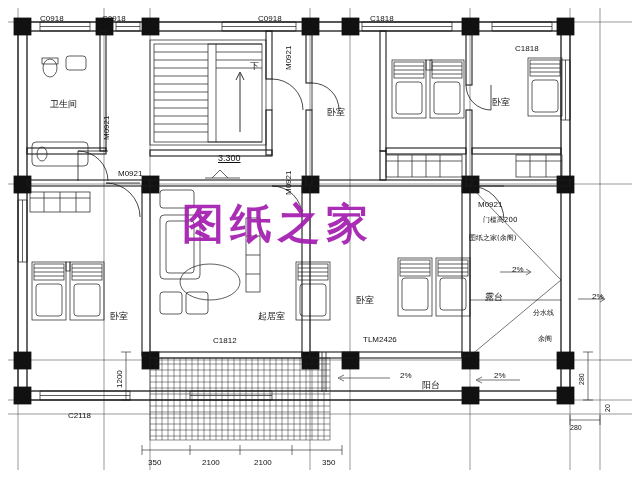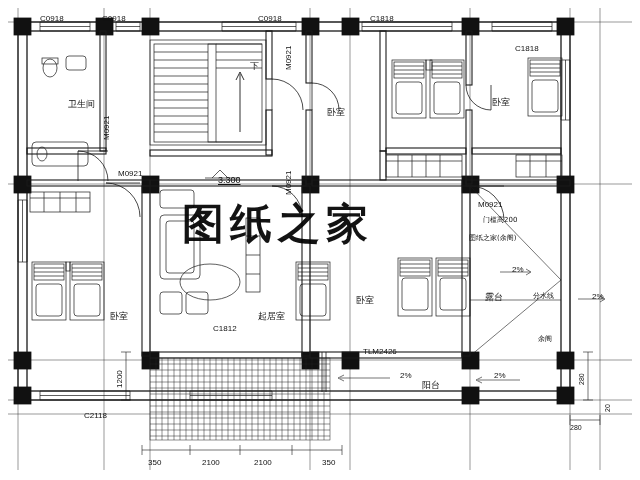--- a/index.html
+++ b/index.html
@@ -24,21 +24,21 @@
     left: 0;
     top: 0;
   }
   .wm {
     position: absolute;
     left: 182px;
     top: 196px;
     font-family: "Liberation Serif", serif;
     font-size: 42px;
     font-weight: bold;
-    color: #000000;
+    color: #a21caf;
     letter-spacing: 6px;
     opacity: 0.92;
     white-space: nowrap;
     pointer-events: none;
   }
   .lbl {
     position: absolute;
     font-family: "Liberation Sans", sans-serif;
     font-size: 9px;
     color: #111111;
@@ -469,49 +469,49 @@
 
       <g stroke-width="0.7">
         <path d="M 212 178 L 220 170 L 228 178"></path>
         <line x1="205" y1="178" x2="240" y2="178"></line>
       </g>
     </g>
   </svg>
 
   <div class="wm">图纸之家</div>
 
-  <div class="lbl cn" style="left:68px; top:100px;">卫生间</div>
+  <div class="lbl cn" style="left:50px; top:100px;">卫生间</div>
   <div class="lbl cn" style="left:327px; top:108px;">卧室</div>
   <div class="lbl cn" style="left:492px; top:98px;">卧室</div>
   <div class="lbl cn" style="left:110px; top:312px;">卧室</div>
   <div class="lbl cn" style="left:258px; top:312px;text-align:right;">起居室</div>
   <div class="lbl cn" style="left:356px; top:296px;">卧室</div>
   <div class="lbl cn" style="left:485px; top:293px;">露台</div>
   <div class="lbl cn" style="left:422px; top:381px;">阳台</div>
   <div class="lbl cn vsm" style="left:538px; top:336px;">余阁</div>
-  <div class="lbl cn vsm" style="left:533px; top:293px;">分水线</div>
+  <div class="lbl cn vsm" style="left:533px; top:310px;">分水线</div>
 
   <div class="lbl sm" style="left:40px; top:15px;">C0918</div>
   <div class="lbl sm" style="left:102px; top:15px;">C0918</div>
   <div class="lbl sm" style="left:258px; top:15px;">C0918</div>
   <div class="lbl sm" style="left:370px; top:15px;">C1818</div>
   <div class="lbl sm" style="left:515px; top:45px;">C1818</div>
   <div class="lbl sm rot" style="left:285px; top:70px;">M0921</div>
   <div class="lbl sm rot" style="left:103px; top:140px;">M0921</div>
   <div class="lbl sm" style="left:118px; top:170px;">M0921</div>
   <div class="lbl sm rot" style="left:285px; top:195px;">M0921</div>
   <div class="lbl sm" style="left:478px; top:201px;">M0921</div>
-  <div class="lbl sm" style="left:213px; top:325px;">C1812</div>
-  <div class="lbl sm" style="left:363px; top:336px;margin-top:12px;">TLM2426</div>
-  <div class="lbl sm" style="left:68px; top:412px;margin-left:16px;">C2118</div>
+  <div class="lbl sm" style="left:213px; top:337px;">C1812</div>
+  <div class="lbl sm" style="left:363px; top:336px;">TLM2426</div>
+  <div class="lbl sm" style="left:68px; top:412px;">C2118</div>
 
   <div class="lbl cn vsm" style="left:483px; top:217px;text-align:center;">门槛高200</div>
   <div class="lbl cn vsm" style="left:469px; top:235px;">图纸之家(余阁)</div>
   <div class="lbl cn" style="left:250px; top:62px;">下</div>
-  <div class="lbl" style="left:218px; top:176px;text-decoration:underline;">3.300</div>
+  <div class="lbl" style="left:218px; top:154px;text-decoration:underline;">3.300</div>
   <div class="lbl sm" style="left:512px; top:266px;">2%</div>
   <div class="lbl sm" style="left:592px; top:293px;">2%</div>
   <div class="lbl sm" style="left:400px; top:372px;">2%</div>
   <div class="lbl sm" style="left:494px; top:372px;">2%</div>
   <div class="lbl sm rot" style="left:116px; top:388px;">1200</div>
   <div class="lbl vsm rot" style="left:578px; top:385px;">280</div>
   <div class="lbl vsm" style="left:570px; top:424px;">280</div>
   <div class="lbl vsm rot" style="left:604px; top:412px;">20</div>
 
   <div class="lbl sm" style="left:148px; top:459px;">350</div>

